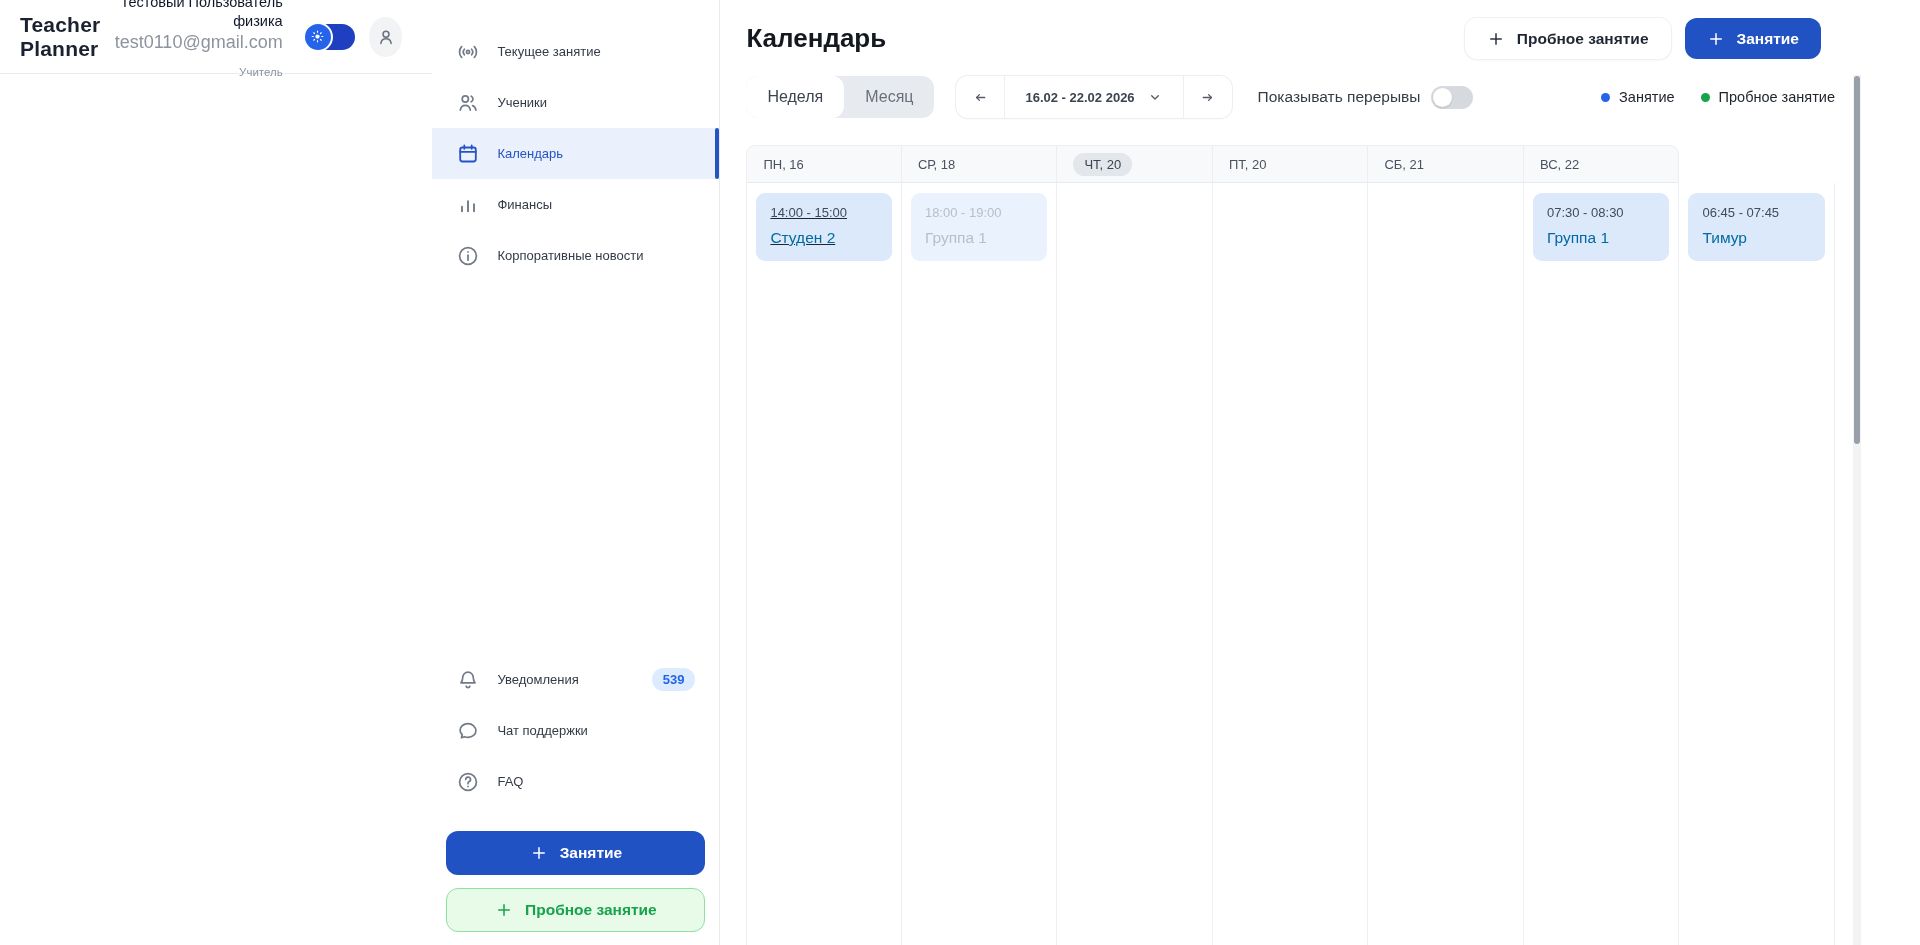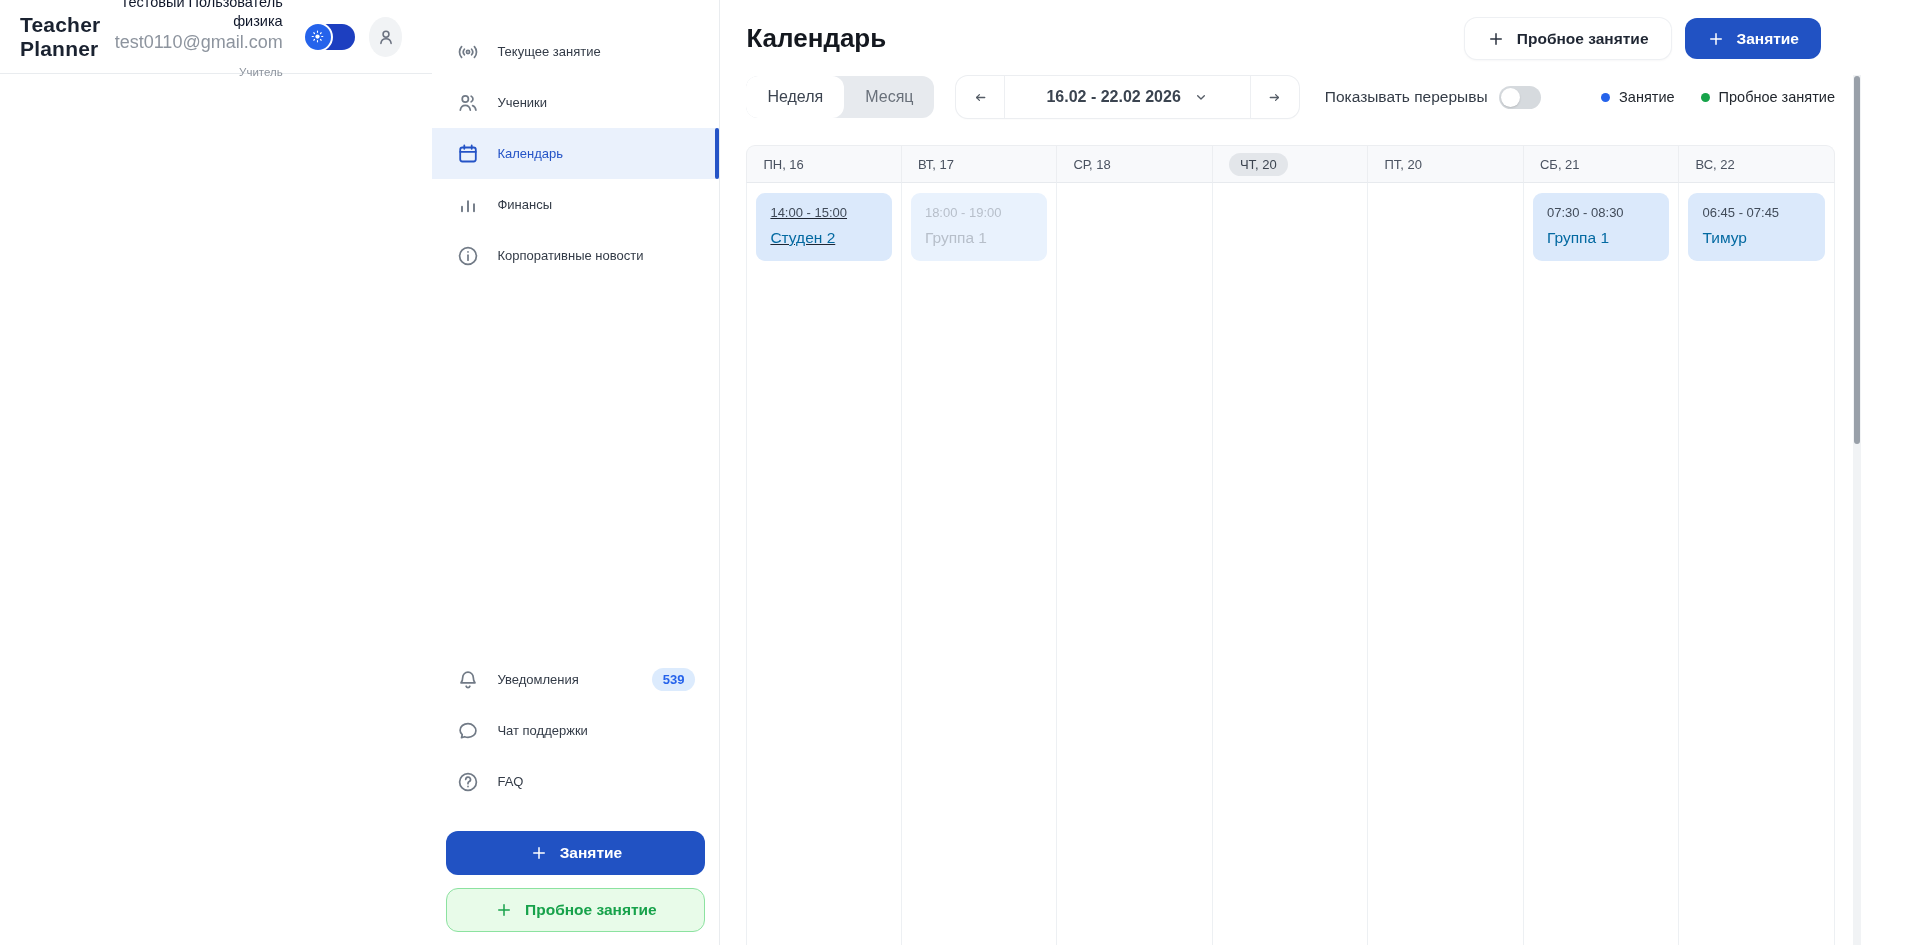--- a/index.html
+++ b/index.html
@@ -59,22 +59,22 @@
   .btn-trial-top { background:#fff; color:#1f2633; box-shadow:0 0 0 1px #eef0f3, 0 1px 3px rgba(16,24,40,.07); }
   .btn-lesson-top { background:#2152c3; color:#fff; }
 
   .controls-row { display:flex; align-items:center; margin-top:17px; }
   .segmented { display:flex; background:#e7eaee; border-radius:12px; overflow:hidden; height:42px; }
   .seg-btn { padding:0 21px; display:flex; align-items:center; font-size:16px; color:#69707a; cursor:pointer; }
   .seg-btn.active { background:#fff; color:#3c4450; border-radius:12px; }
   .date-nav { display:flex; align-items:stretch; height:42px; background:#fff; border-radius:12px; margin-left:22px;
               box-shadow:0 0 0 1px #eceef1, 0 1px 2px rgba(16,24,40,.05); overflow:hidden; }
   .date-arrow { width:48px; display:flex; align-items:center; justify-content:center; cursor:pointer; }
-  .date-display { display:flex; align-items:center; gap:12px; padding:0 41px; border-left:1px solid #edeff2;
-                  border-right:1px solid #edeff2; font-size:16px; font-weight:600; color:#3b4450; cursor:pointer; }
+  .date-display { display:flex; align-items:center; gap:12px; padding:0 20px; border-left:1px solid #edeff2;
+                  border-right:1px solid #edeff2; font-size:13px; font-weight:600; color:#3b4450; cursor:pointer; }
   .breaks { display:flex; align-items:center; gap:11px; margin-left:26px; }
   .breaks-label { font-size:15.5px; color:#343c47; }
   .switch { width:42px; height:23px; border-radius:999px; background:#d6dade; position:relative; cursor:pointer; }
   .switch .knob { position:absolute; left:2px; top:2px; width:19px; height:19px; border-radius:50%; background:#fff;
                   box-shadow:0 1px 2px rgba(0,0,0,.15); }
   .legend { margin-left:auto; display:flex; align-items:center; gap:26px; }
   .legend-item { display:flex; align-items:center; gap:9px; }
   .legend-dot { width:9px; height:9px; border-radius:50%; }
   .legend-label { font-size:14.5px; color:#22272e; }
 
@@ -316,23 +316,20 @@
             </span>
           </div>
       </div>
 
       <div class="calendar">
         <div class="cal-head-row" id="cal-head">
             <div class="cal-head-cell">
               <span class="day-label">ПН, 16</span>
             </div>
             <div class="cal-head-cell">
-              <span class="day-label">ВТ, 17</span>
-            </div>
-            <div class="cal-head-cell">
               <span class="day-label">СР, 18</span>
             </div>
             <div class="cal-head-cell">
               <span class="day-pill">ЧТ, 20</span>
             </div>
             <div class="cal-head-cell">
               <span class="day-label">ПТ, 20</span>
             </div>
             <div class="cal-head-cell">
               <span class="day-label">СБ, 21</span>

